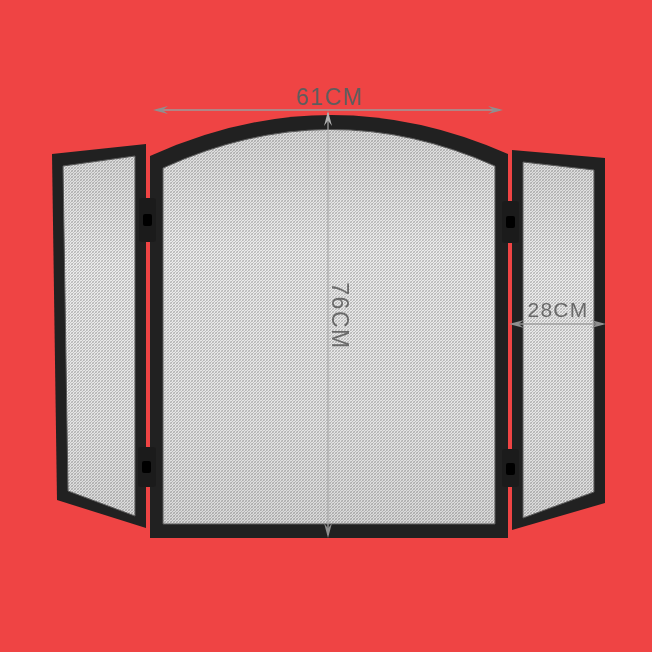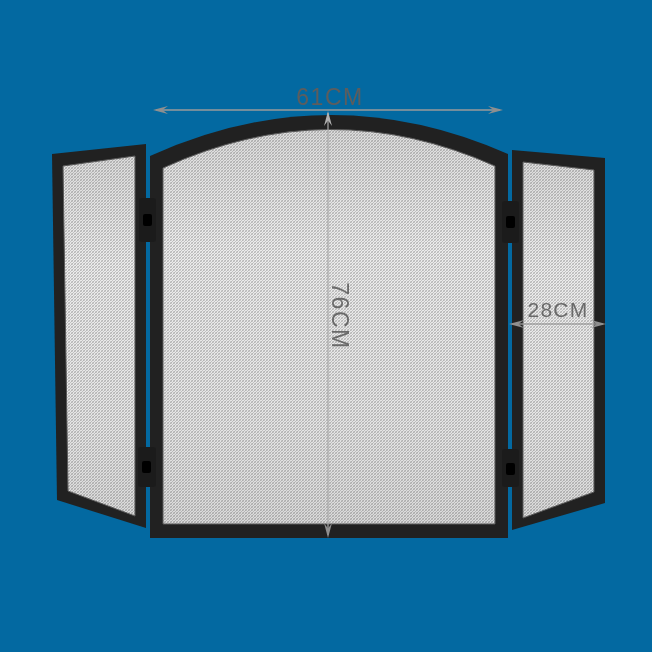--- a/index.html
+++ b/index.html
@@ -5,21 +5,21 @@
   html, body {
     margin: 0;
     padding: 0;
     background: #ffffff;
     font-family: "Liberation Sans", "DejaVu Sans", sans-serif;
   }
   .stage {
     position: relative;
     width: 652px;
     height: 652px;
-    background: #0369a1;
+    background: #ef4444;
     overflow: hidden;
   }
   .stage svg {
     position: absolute;
     inset: 0;
     display: block;
   }
   .dim-label {
     font-family: "Liberation Sans", "DejaVu Sans", sans-serif;
     font-size: 23px;

